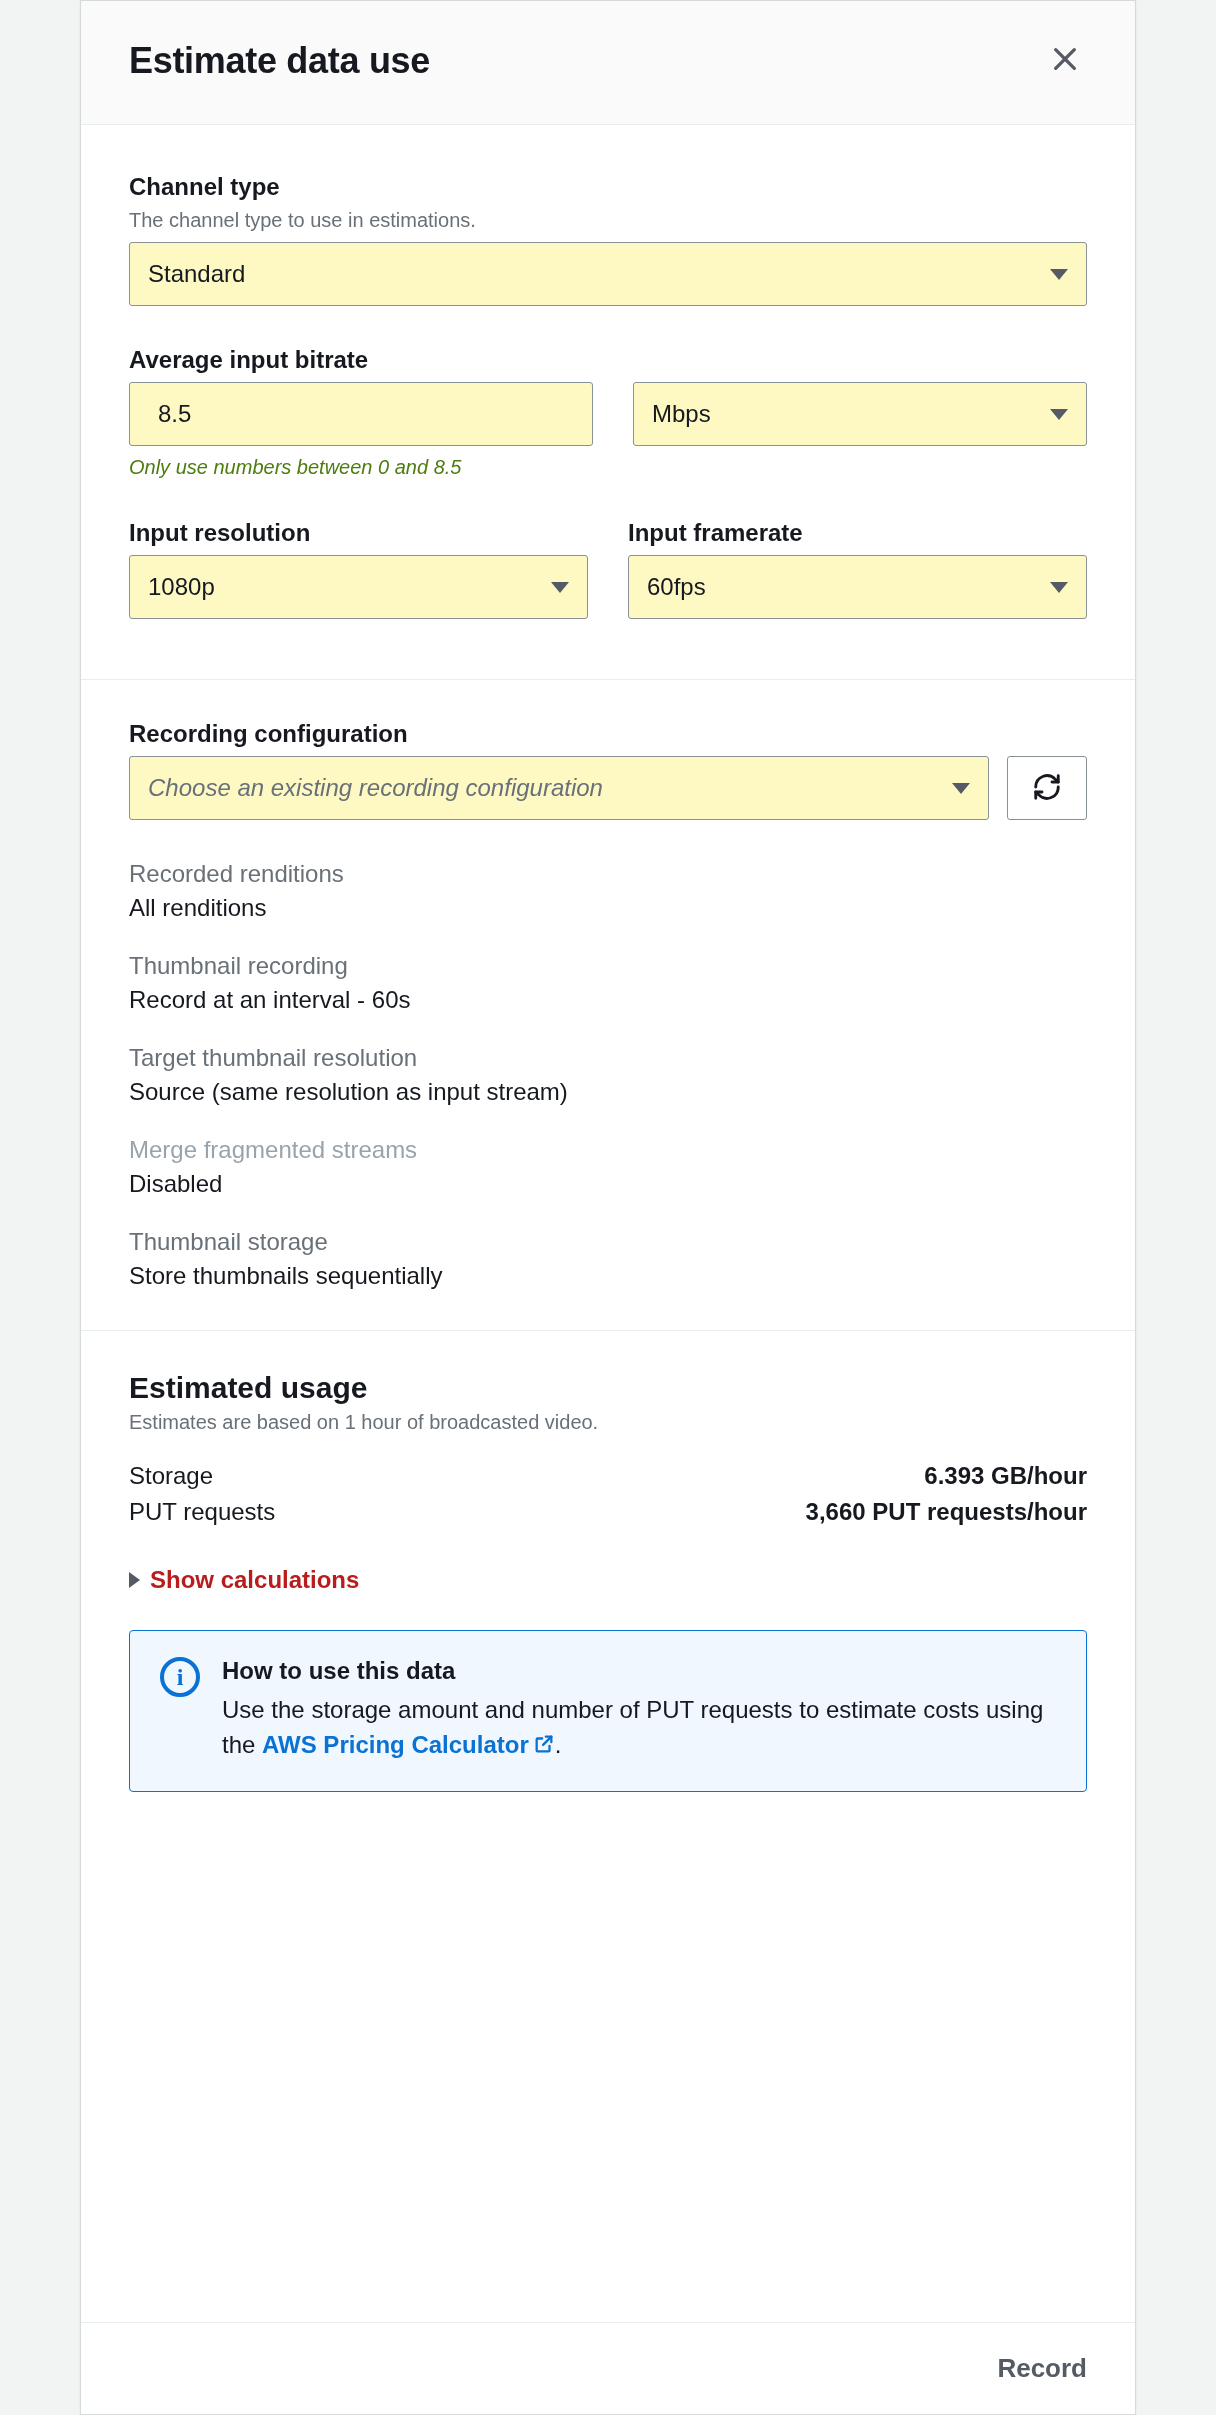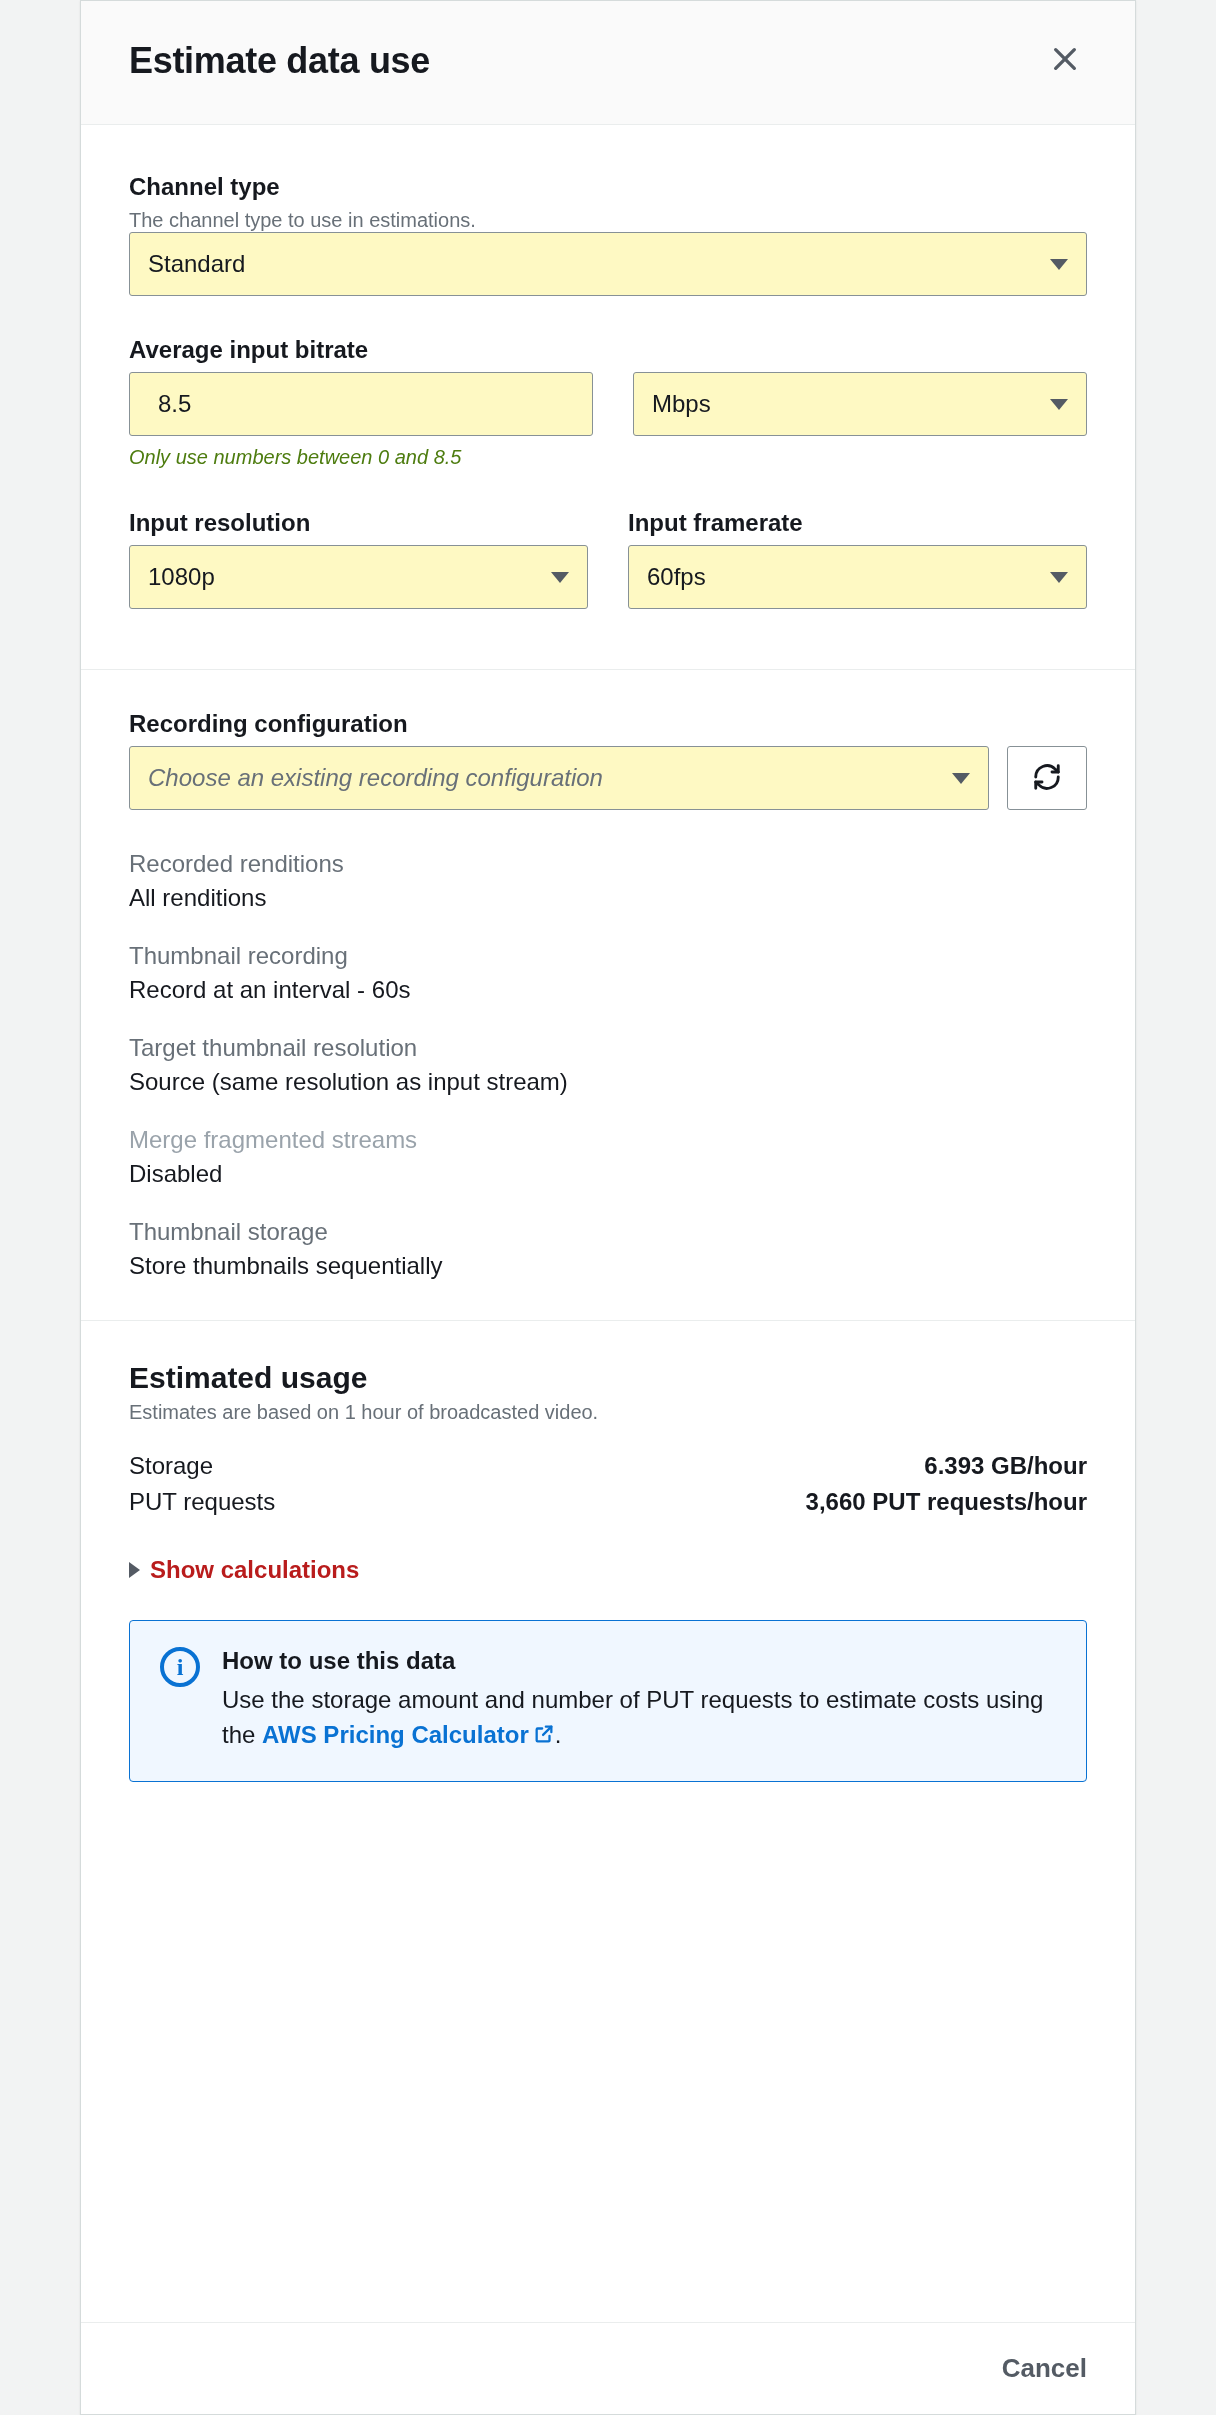--- a/index.html
+++ b/index.html
@@ -13,21 +13,21 @@
     padding: 36px 48px 40px 48px; border-bottom: 1px solid #eaeded; background: #fafafa;
   }
   .modal-title { font-size: 36px; font-weight: 700; color: #16191f; letter-spacing: -0.3px; }
   .close-btn { background: none; border: none; cursor: pointer; color: #545b64; padding: 6px; }
   .close-btn svg { width: 32px; height: 32px; }
   .modal-body { padding: 48px; flex: 1; }
   .modal-footer { padding: 30px 48px; border-top: 1px solid #eaeded; text-align: right; }
 
   .field { margin-bottom: 40px; }
   .field-label { font-size: 24px; font-weight: 600; color: #16191f; margin-bottom: 8px; display: block; }
-  .field-hint  { font-size: 20px; color: #687078; margin-bottom: 0; }
+  .field-hint  { font-size: 20px; color: #687078; margin-bottom: 10px; }
   .field-note  { font-size: 20px; color: #4d7c0f; margin-top: 10px; font-style: italic; }
 
   .select, .textinput {
     width: 100%; height: 64px; border: 1.5px solid #879196; border-radius: 3px;
     background: #fef9c3; padding: 0 18px; font-size: 24px; color: #16191f;
     display: flex; align-items: center; justify-content: space-between; cursor: pointer;
   }
   .textinput { cursor: text; padding-left: 28px; }
   .select .caret { border-left: 9px solid transparent; border-right: 9px solid transparent; border-top: 11px solid #545b64; }
   .select .placeholder { color: #687078; font-style: italic; }
@@ -205,16 +205,16 @@
                     <path d="M18 14v5a1 1 0 0 1-1 1H5a1 1 0 0 1-1-1V7a1 1 0 0 1 1-1h5"></path>
                   </svg></span></a><span>.</span>
           </div>
         </div>
       </div>
     </div>
 
   </div>
 
   <div class="modal-footer">
-    <button class="cancel-btn">Cancel</button>
+    <button class="cancel-btn">Record</button>
   </div>
 
 </div>
 
 </body></html>

